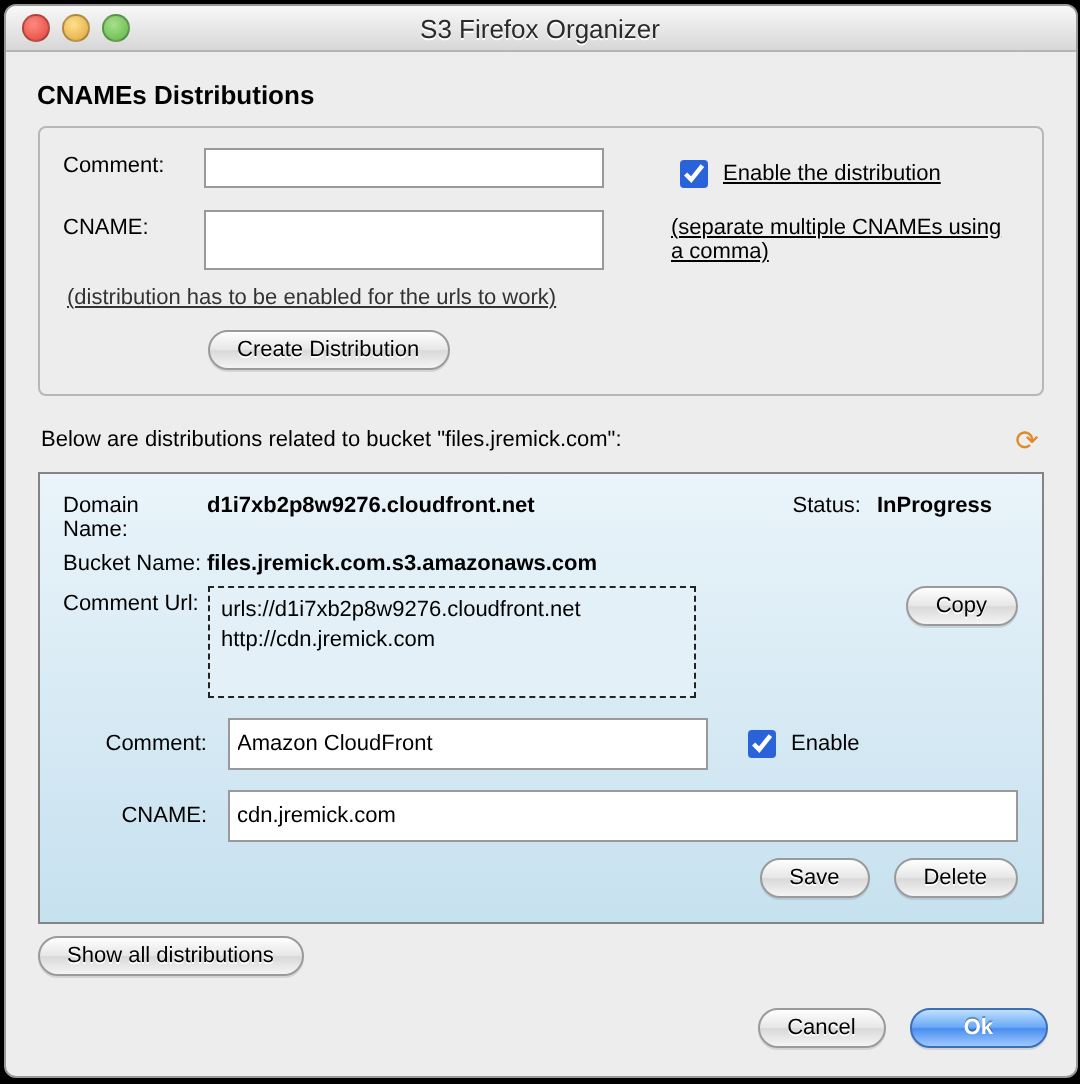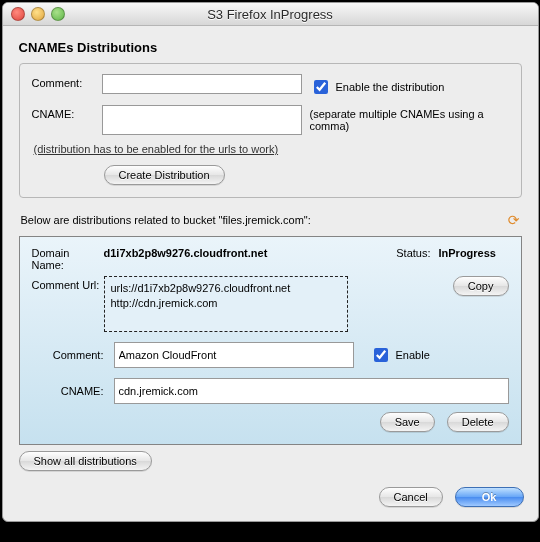--- a/index.html
+++ b/index.html
@@ -11,21 +11,21 @@
   .tl.yel{background:radial-gradient(circle at 40% 35%,#ffe08a,#e0a53e);}
   .tl.grn{background:radial-gradient(circle at 40% 35%,#a8e08a,#5fb648);}
   .title{font-size:13px;color:#2a2a2a;text-shadow:0 1px 0 #fff;}
   .content{padding:14px 16px 6px 16px;}
   .section-head{font-size:13px;font-weight:bold;margin-bottom:8px;}
   .group{border:1px solid #b7b7b7;border-radius:4px;padding:10px 12px 12px 12px;background:#ededed;margin-bottom:14px;}
   .row{display:flex;align-items:flex-start;margin-bottom:8px;}
   .lbl{width:70px;text-align:left;padding-top:3px;}
   .field{flex:0 0 200px;}
   .field input, .txt{width:100%;box-sizing:border-box;border:1px solid #999;background:#fff;padding:2px 4px;font:inherit;height:20px;}
-  .side{flex:1;padding-left:8px;padding-top:3px;}
+  .side{flex:1;padding-left:34px;padding-top:3px;text-decoration:underline;}
   .cb-wrap{display:flex;align-items:center;gap:5px;}
   input[type=checkbox]{width:14px;height:14px;accent-color:#2962d9;}
   .hint{color:#333;margin-bottom:10px;margin-left:2px;text-decoration:underline;}
   .aqua-btn{display:inline-block;background:linear-gradient(#fefefe,#e7e7e7 48%,#d9d9d9 52%,#f4f4f4);border:1px solid #9a9a9a;border-radius:11px;padding:3px 14px;font:inherit;text-shadow:0 1px 0 #fff;cursor:pointer;box-shadow:0 1px 0 rgba(0,0,0,.1);}
   .aqua-btn.default{background:linear-gradient(#bfe0ff,#6aa8f7 48%,#4a8df0 52%,#9fc9ff);border-color:#3d6fb5;color:#fff;text-shadow:0 -1px 0 rgba(0,0,0,.3);font-weight:bold;}
   .subhead{font-weight:normal;margin:0 0 8px 2px;display:flex;align-items:center;}
   .refresh{margin-left:auto;width:16px;height:16px;color:#e08a2a;display:flex;align-items:center;justify-content:center;font-size:14px;cursor:pointer;}
   .dist-box{border:1px solid #848484;background:linear-gradient(#eaf4fa,#c6e1ef);padding:10px 12px 12px 12px;}
   .info-row{display:flex;margin-bottom:5px;font-size:11px;}
   .info-lbl{width:72px;}
@@ -45,21 +45,21 @@
 </head>
 <body>
 
 <div class="window">
   <div class="titlebar">
     <div class="traffic">
       <div class="tl red"></div>
       <div class="tl yel"></div>
       <div class="tl grn"></div>
     </div>
-    <div class="title">S3 Firefox InProgress</div>
+    <div class="title">S3 Firefox Organizer</div>
   </div>
 
   <div class="content">
     <div class="section-head">CNAMEs Distributions</div>
 
     <div class="group">
       <div class="row">
         <div class="lbl">Comment:</div>
         <div class="field"><input type="text" value="" style=""></div>
         <div class="side">
@@ -84,20 +84,24 @@
       <span>Below are distributions related to bucket "files.jremick.com":</span>
       <span class="refresh">⟳</span>
     </div>
 
     <div class="dist-box">
       <div class="info-row">
         <div class="info-lbl">Domain Name:</div>
         <div class="info-val">d1i7xb2p8w9276.cloudfront.net</div>
         <div class="status-lbl">Status:</div>
         <div class="status-val">InProgress</div>
+      </div>
+      <div class="info-row">
+        <div class="info-lbl">Bucket Name:</div>
+        <div class="info-val">files.jremick.com.s3.amazonaws.com</div>
       </div>
       <div class="info-row" style="align-items:flex-start">
         <div class="info-lbl" style="padding-top:3px">Comment Url:</div>
         <div class="resource-box">
           <div>urls://d1i7xb2p8w9276.cloudfront.net</div>
           <div>http://cdn.jremick.com</div>
           <div>&nbsp;</div>
         </div>
         <div class="copy-wrap">
           <button class="aqua-btn">Copy</button>

